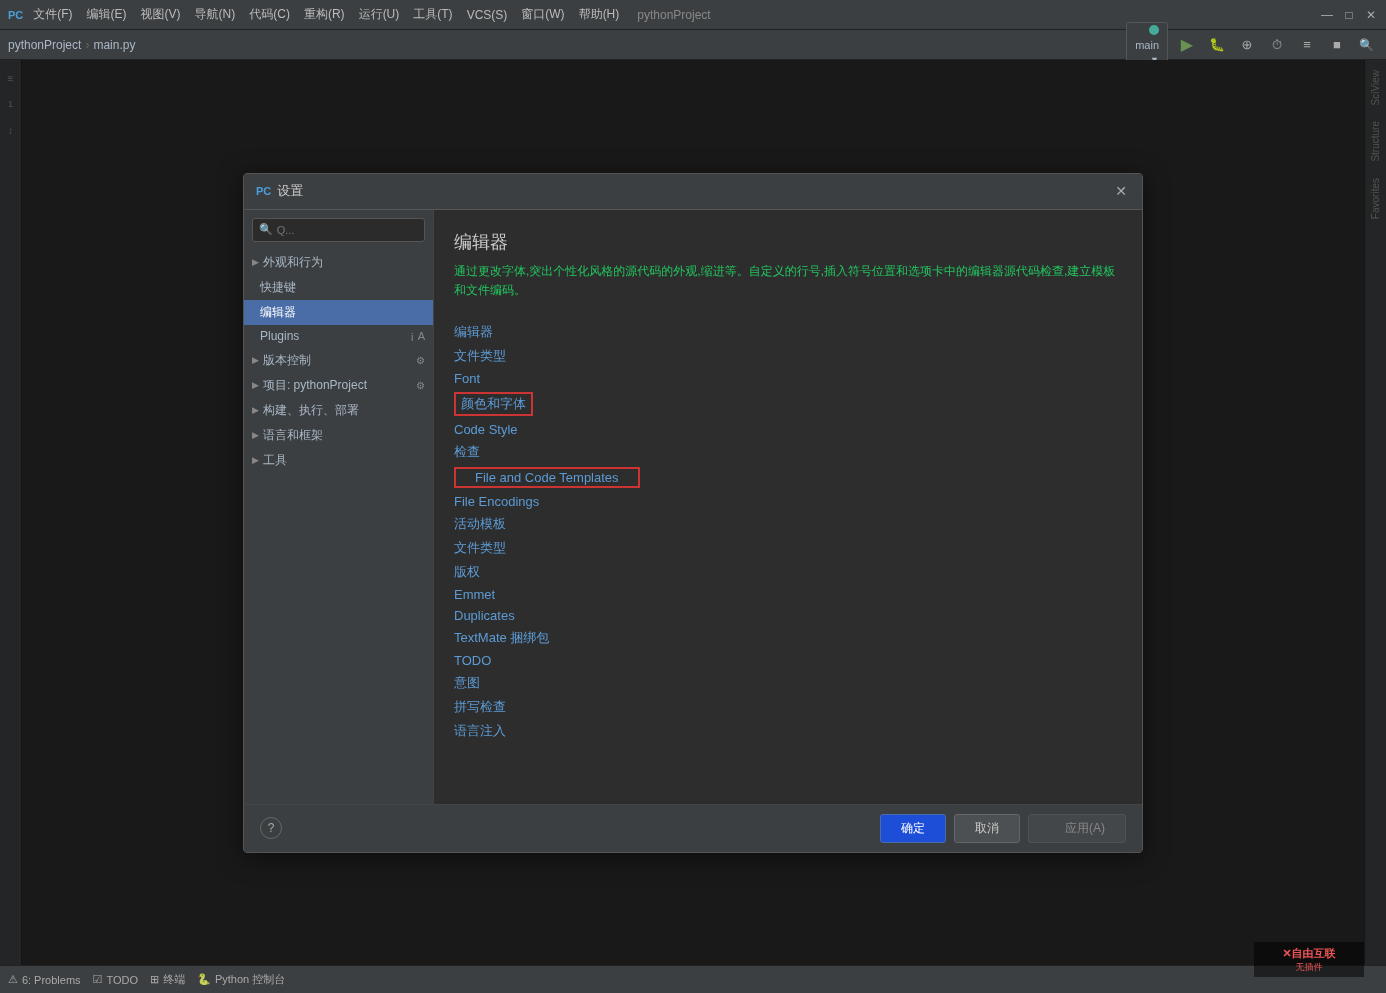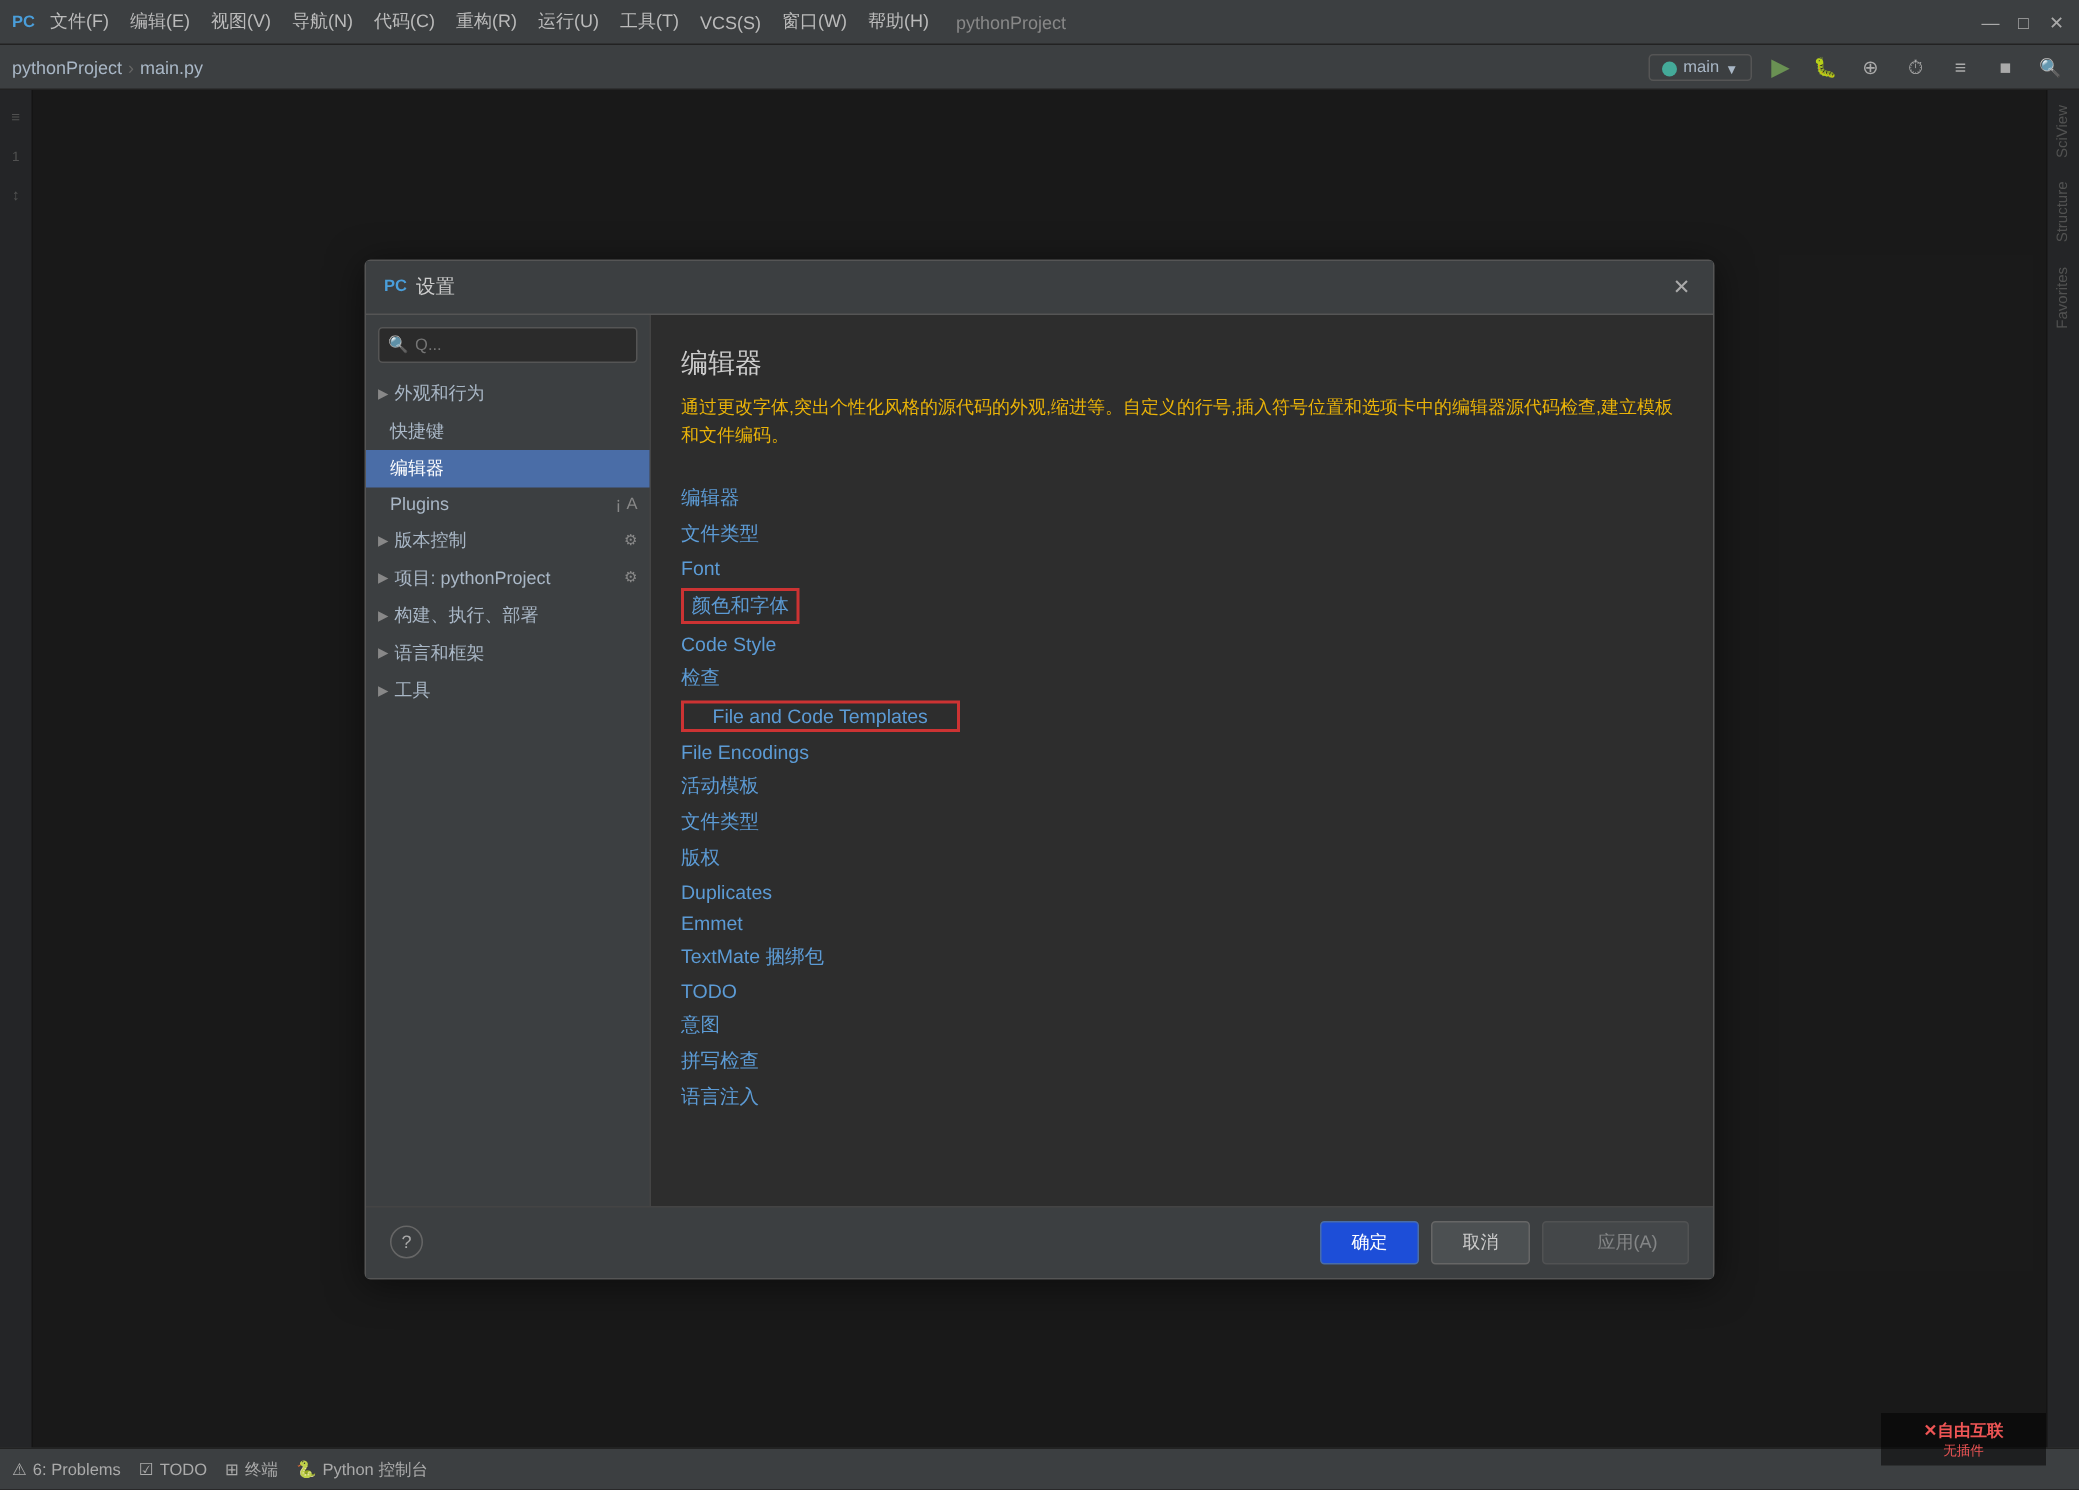--- a/index.html
+++ b/index.html
@@ -90,20 +90,21 @@
       display: flex;
       align-items: flex-end;
       background: #3c3f41;
       border: 1px solid #555;
       border-radius: 3px;
       padding: 2px 8px;
       color: #a9b7c6;
       font-size: 11px;
       cursor: pointer;
       gap: 4px;
+      flex-direction: column;
     }
     .toolbar-icon-btn {
       width: 22px;
       height: 22px;
       display: flex;
       align-items: center;
       justify-content: center;
       color: #aaa;
       cursor: pointer;
       border-radius: 2px;
@@ -335,21 +336,21 @@
       padding: 20px;
       overflow-y: auto;
     }
     .content-title {
       font-size: 18px;
       color: #ccc;
       margin-bottom: 8px;
     }
     .content-desc {
       font-size: 12px;
-      color: #eab308;
+      color: #22c55e;
       margin-bottom: 20px;
       line-height: 1.6;
     }
     .content-link {
       color: #5c9bd5;
       cursor: pointer;
       display: block;
       padding: 3px 0;
       font-size: 13px;
       text-decoration: none;
@@ -591,22 +592,22 @@
             <a class="content-link">Code Style</a>
             <a class="content-link">检查</a>
 
             <span style="display:block;padding:3px 0;">
               <span class="file-code-templates-link">File and Code Templates</span>
             </span>
             <a class="content-link">File Encodings</a>
             <a class="content-link">活动模板</a>
             <a class="content-link">文件类型</a>
             <a class="content-link">版权</a>
+            <a class="content-link">Emmet</a>
             <a class="content-link">Duplicates</a>
-            <a class="content-link">Emmet</a>
             <a class="content-link">TextMate 捆绑包</a>
             <a class="content-link">TODO</a>
             <a class="content-link">意图</a>
             <a class="content-link">拼写检查</a>
             <a class="content-link">语言注入</a>
           </div>
         </div>
       </div>
 
       <div class="dialog-footer">

